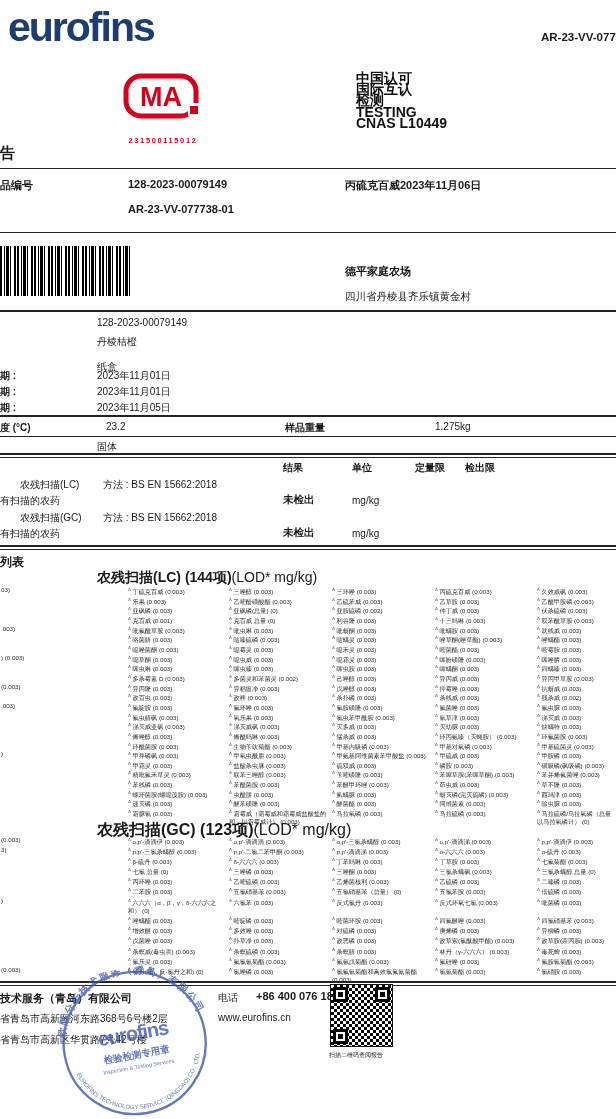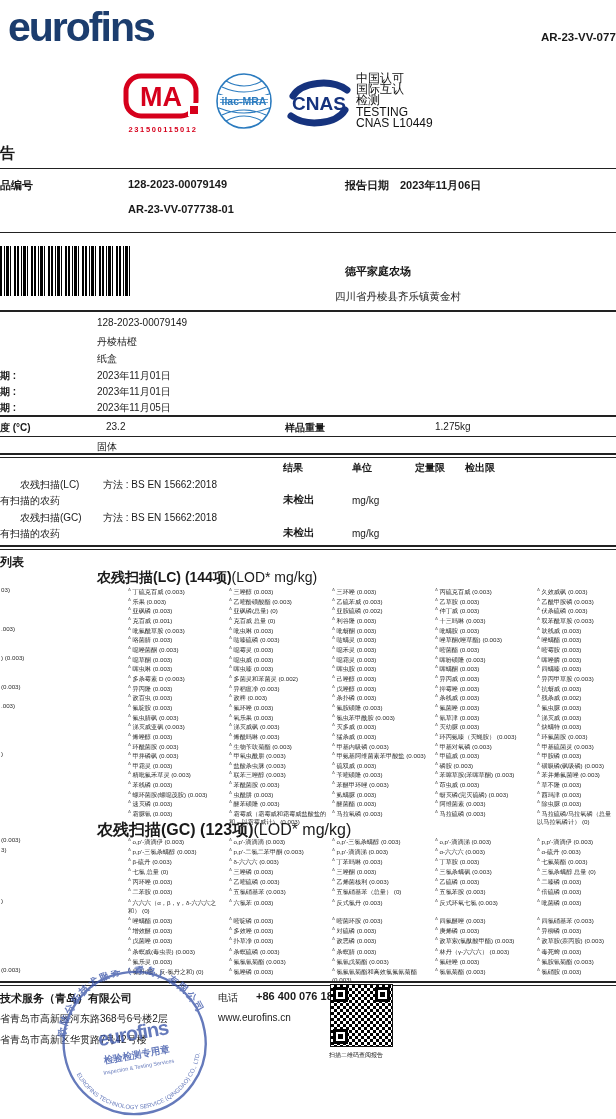--- a/index.html
+++ b/index.html
@@ -3,22 +3,22 @@
 <meta charset="utf-8">
 <style>
   *{margin:0;padding:0;box-sizing:border-box}
   html,body{background:#fff}
   body{font-family:"Liberation Sans",sans-serif;color:#1a1a1a}
   .page{position:relative;width:616px;height:1119px;overflow:hidden;background:#fff}
   .abs{position:absolute;white-space:nowrap}
   .b{font-weight:bold}
   .rule{position:absolute;left:0;width:616px;background:#222}
   .logo{font-size:41px;font-weight:bold;color:#1c3d6e;letter-spacing:-2px}
-  .cert-text{font-size:12px;font-weight:normal;line-height:11.2px;color:#111}
-  .cma-num{font-size:7.5px;color:#d6001c;font-weight:bold;letter-spacing:1.6px;margin-top:1px;text-align:center}
+  .cert-text{font-size:14px;font-weight:bold;line-height:11.2px;color:#111}
+  .cma-num{font-size:7.5px;color:#d6001c;font-weight:bold;letter-spacing:1.6px;margin-top:12px;text-align:center}
   .s15{font-size:15px}.s12{font-size:12px}.s11{font-size:11px}.s105{font-size:10.5px}.s10{font-size:10px}
   .barcode{position:absolute;background:repeating-linear-gradient(90deg,#000 0 2px,#fff 2px 4px,#000 4px 5px,#fff 5px 6px,#000 6px 9px,#fff 9px 10px,#000 10px 11px,#fff 11px 14px,#000 14px 16px,#fff 16px 17px)}
   .list{position:absolute;left:0;width:616px;font-size:6.2px;line-height:8.15px;color:#2b2b2b}
   .gc-list{line-height:8.6px}
   .prow{display:flex;align-items:flex-start}
   .pfrag{width:128px;flex:0 0 128px;padding-left:1px}
   .pc1{width:101px;flex:0 0 101px}.pc2{width:103px;flex:0 0 103px}.pc3{width:103px;flex:0 0 103px}.pc4{width:102px;flex:0 0 102px}.pc5{flex:1}
   .pcell{padding-right:4px}
   .mk{font-size:4.4px;color:#666;vertical-align:2.5px;margin-right:1.5px}
   .sec-title .suffix{font-weight:normal}
@@ -38,64 +38,48 @@
   <div class="abs" style="left:122px;top:73px;width:82px">
     <svg width="82" height="47" viewBox="0 0 82 47">
       <rect x="4" y="3" width="70" height="40" rx="15" fill="none" stroke="#d6001c" stroke-width="5"></rect>
       <rect x="66" y="30" width="12" height="13" fill="#fff"></rect>
       <rect x="68" y="33" width="8" height="8" fill="#d6001c"></rect>
       <text x="39" y="33" text-anchor="middle" font-family="Liberation Sans,sans-serif" font-size="27" font-weight="bold" fill="#d6001c">MA</text>
     </svg>
     <div class="cma-num">231500115012</div>
   </div>
 
-  <div class="abs" style="left:214px;top:71px">
-    <svg width="60" height="60" viewBox="0 0 60 60">
-      <circle cx="30" cy="30" r="27" fill="#fff" stroke="#2b7bbf" stroke-width="1.6"></circle>
-      <path d="M8,16 Q30,26 52,16 M5,23 Q30,33 55,23 M8,44 Q30,34 52,44 M5,37 Q30,47 55,37 M12,10 Q30,20 48,10 M12,50 Q30,40 48,50" fill="none" stroke="#2b7bbf" stroke-width="1.1"></path>
-      <rect x="4" y="24" width="52" height="12" fill="#fff"></rect>
-      <text x="30" y="33.5" text-anchor="middle" font-family="Liberation Sans,sans-serif" font-size="10.5" font-weight="bold" fill="#2b7bbf">ilac-MRA</text>
-      <path d="M6,28.5 H54 M6,31.5 H54" stroke="#2b7bbf" stroke-width="0.7"></path>
-    </svg>
-  </div>
-
-  <div class="abs" style="left:283px;top:78px">
-    <svg width="72" height="50" viewBox="0 0 72 50">
-      <path d="M10,18 A32,20 0 0 1 64,12" fill="none" stroke="#16337e" stroke-width="7" stroke-linecap="round"></path>
-      <path d="M62,32 A32,20 0 0 1 8,38" fill="none" stroke="#16337e" stroke-width="7" stroke-linecap="round"></path>
-      <text x="36" y="32" text-anchor="middle" font-family="Liberation Sans,sans-serif" font-size="19" font-weight="bold" fill="#16337e">CNAS</text>
-    </svg>
-  </div>
+
 
   <div class="abs cert-text" style="left:356px;top:73px;white-space:normal;width:110px" id="cert-lines">
       <div>中国认可</div>
       <div>国际互认</div>
       <div>检测</div>
       <div>TESTING</div>
       <div>CNAS L10449</div>
     </div>
 
   <div class="abs b s15" style="left:0;top:144px">告</div>
   <div class="rule" style="top:168px;height:1px"></div>
 
   <div class="abs b s11" style="left:0;top:178px">品编号</div>
   <div class="abs b s11" style="left:128px;top:178px">128-2023-00079149</div>
-  <div class="abs b s11" style="left:345px;top:178px">报告日期</div>
+  <div class="abs b s11" style="left:345px;top:178px">丙硫克百威</div>
   <div class="abs b s11" style="left:400px;top:178px">2023年11月06日</div>
   <div class="abs b s11" style="left:128px;top:203px">AR-23-VV-077738-01</div>
   <div class="rule" style="top:232px;height:1px"></div>
 
   <div class="barcode" style="left:0;top:246px;width:133px;height:50px"></div>
   <div class="abs b s11" style="left:345px;top:264px">德平家庭农场</div>
-  <div class="abs s105" style="left:335px;top:290px">四川省丹棱县齐乐镇黄金村</div>
+  <div class="abs s105" style="left:345px;top:290px">四川省丹棱县齐乐镇黄金村</div>
   <div class="rule" style="top:310px;height:2px"></div>
 
   <div class="abs s10" style="left:97px;top:317px">128-2023-00079149</div>
   <div class="abs s10" style="left:97px;top:335px">丹棱桔橙</div>
-  <div class="abs s10" style="left:97px;top:352px">纸盒</div>
+  <div class="abs s10" style="left:97px;top:360px">纸盒</div>
   <div class="abs b s10" style="left:0;top:369px">期 :</div>
   <div class="abs s10" style="left:97px;top:369px">2023年11月01日</div>
   <div class="abs b s10" style="left:0;top:385px">期 :</div>
   <div class="abs s10" style="left:97px;top:385px">2023年11月01日</div>
   <div class="abs b s10" style="left:0;top:401px">期 :</div>
   <div class="abs s10" style="left:97px;top:401px">2023年11月05日</div>
   <div class="rule" style="top:415px;height:2px"></div>
 
   <div class="abs b s10" style="left:0;top:421px">度 (°C)</div>
   <div class="abs s10" style="left:106px;top:421px">23.2</div>

